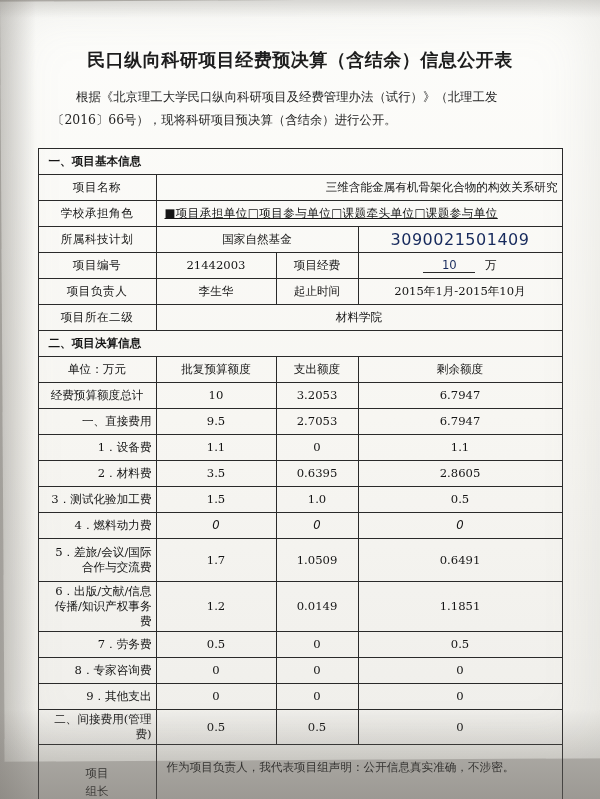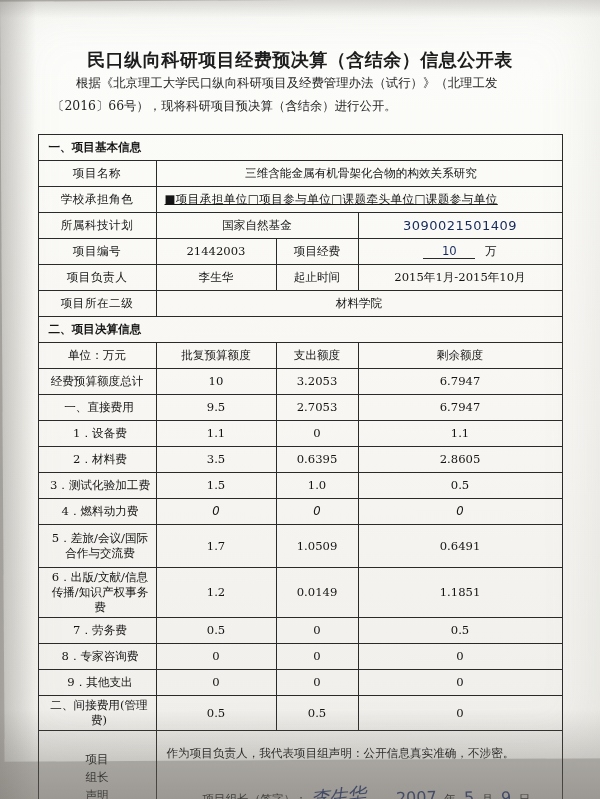--- a/index.html
+++ b/index.html
@@ -50,21 +50,21 @@
   .title {
     text-align: center;
     font-size: 18px;
     font-weight: bold;
     letter-spacing: 0.5px;
     color: #1d1d1d;
     margin-top: 48px;
     font-family: "DejaVu Serif", "Liberation Serif", serif;
   }
   .subtitle {
-    margin: 0 48px 0 52px;
+    margin: 14px 48px 0 52px;
     font-size: 12.4px;
     line-height: 1.85;
     color: #1f1f1f;
     text-align: justify;
     text-indent: 0;
   }
   .subtitle .indent { padding-left: 24px; display:inline-block;}
 
   table.main {
     border-collapse: collapse;
@@ -88,21 +88,21 @@
     padding-left: 10px !important;
     height: 23px;
     margin-top: 27px;
   }
   .lbl {
     text-align: center;
     letter-spacing: 0.5px;
     white-space: nowrap;
   }
   .ctr { text-align: center; }
-  .lft { text-align: center; padding-left: 8px !important; }
+  .lft { text-align: right; padding-left: 8px !important; }
   .hand-ink {
     font-family: "DejaVu Sans", "Liberation Sans", sans-serif;
     color: #16295c;
   }
   .num {
     text-align: center;
     font-family: "DejaVu Serif", "Liberation Serif", serif;
   }
   .zero-hand {
     font-family: "DejaVu Sans", "Liberation Sans", sans-serif;
@@ -184,21 +184,21 @@
         <td class="lft" colspan="3">三维含能金属有机骨架化合物的构效关系研究</td>
       </tr>
       <tr>
         <td class="lbl">学校承担角色</td>
         <td class="checkbox-line" colspan="3">■项目承担单位□项目参与单位□课题牵头单位□课题参与单位</td>
       </tr>
       <tr>
         <td class="lbl">所属科技计划</td>
         <td class="ctr" colspan="2">国家自然基金</td>
         <td class="ctr">
-          <span class="hand-ink" style="font-size:13px;letter-spacing:0.5px;">3090021501409</span>
+          <span class="hand-ink" style="font-size:16px;letter-spacing:0.5px;">3090021501409</span>
         </td>
       </tr>
       <tr>
         <td class="lbl">项目编号</td>
         <td class="ctr">21442003</td>
         <td class="ctr">项目经费</td>
         <td class="ctr">
           <span class="budget-amt">10</span>
           <span style="margin-left:6px">万</span>
         </td>

